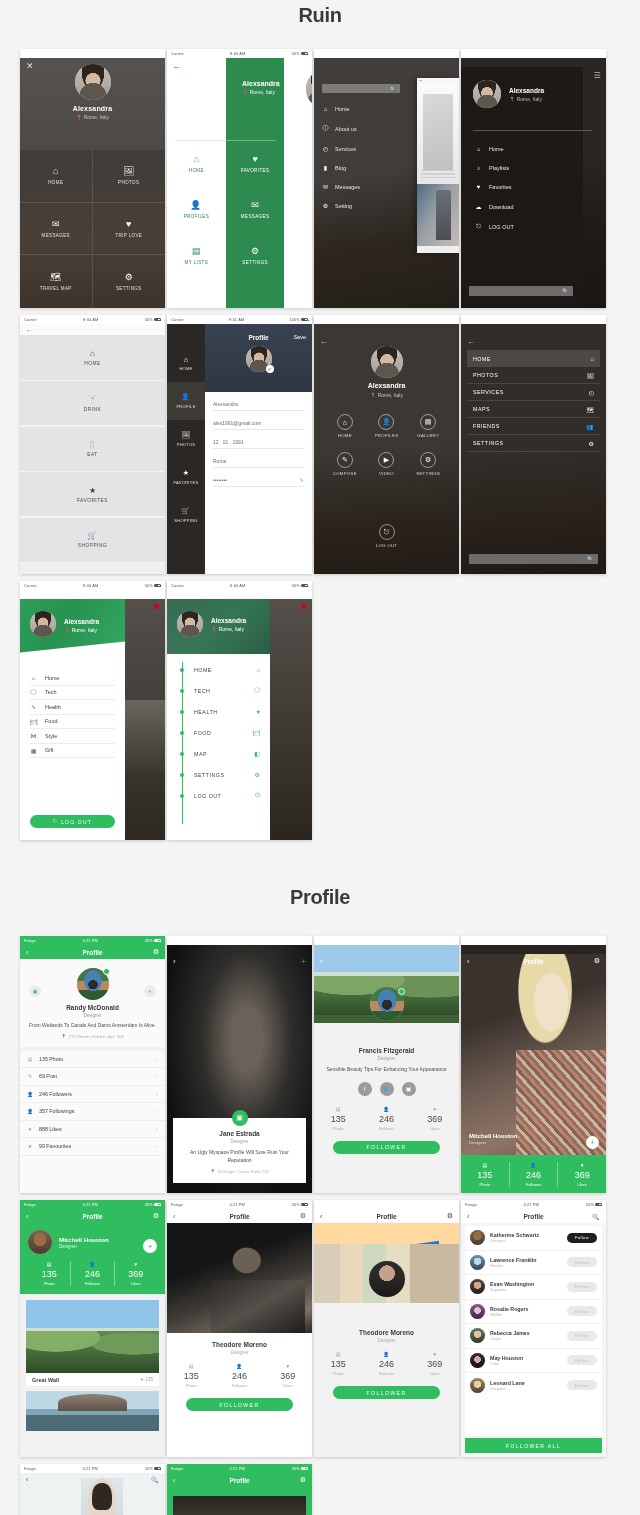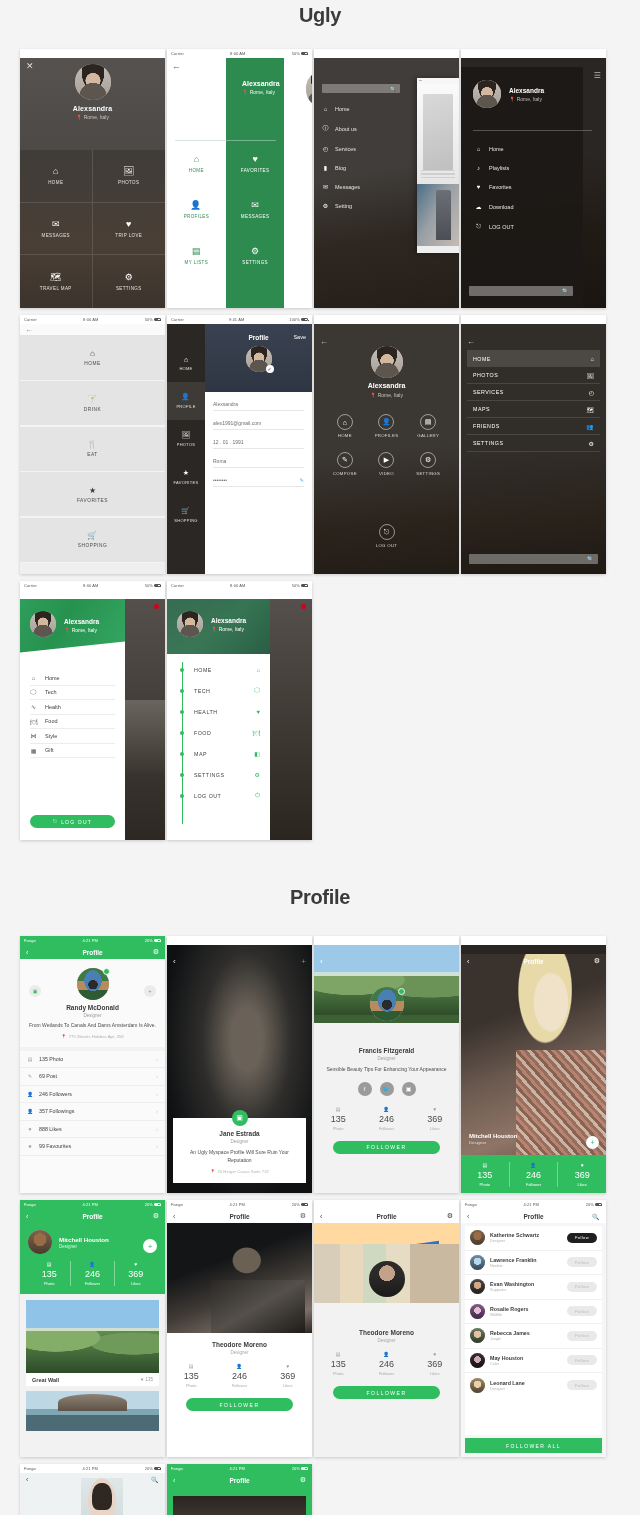--- a/index.html
+++ b/index.html
@@ -395,21 +395,21 @@
   .av.p7g:after { content:""; position:absolute; inset:0;
      background: radial-gradient(circle at 50% 42%, #e9cfae 0 32%, transparent 33%), linear-gradient(#a38b63,#4f4330); }
   .av.suit:after { content:""; position:absolute; inset:0;
      background: radial-gradient(circle at 50% 34%, #c4a189 0 26%, transparent 27%), linear-gradient(#2c2a28 0 40%, #1a1918 100%); }
 
   .row-gap { height:7px; }
 </style>
 </head>
 <body>
 
-<div class="section-title" id="menu-title">Ugly</div>
+<div class="section-title" id="menu-title">Ruin</div>
 
 <div style="height:22px"></div>
 
 <div class="grid">
 
   <div class="col">
   <div class="phone">
     <div class="statusbar sb-dark">
       <span class="sb-left">
             <span>Carrier</span>

